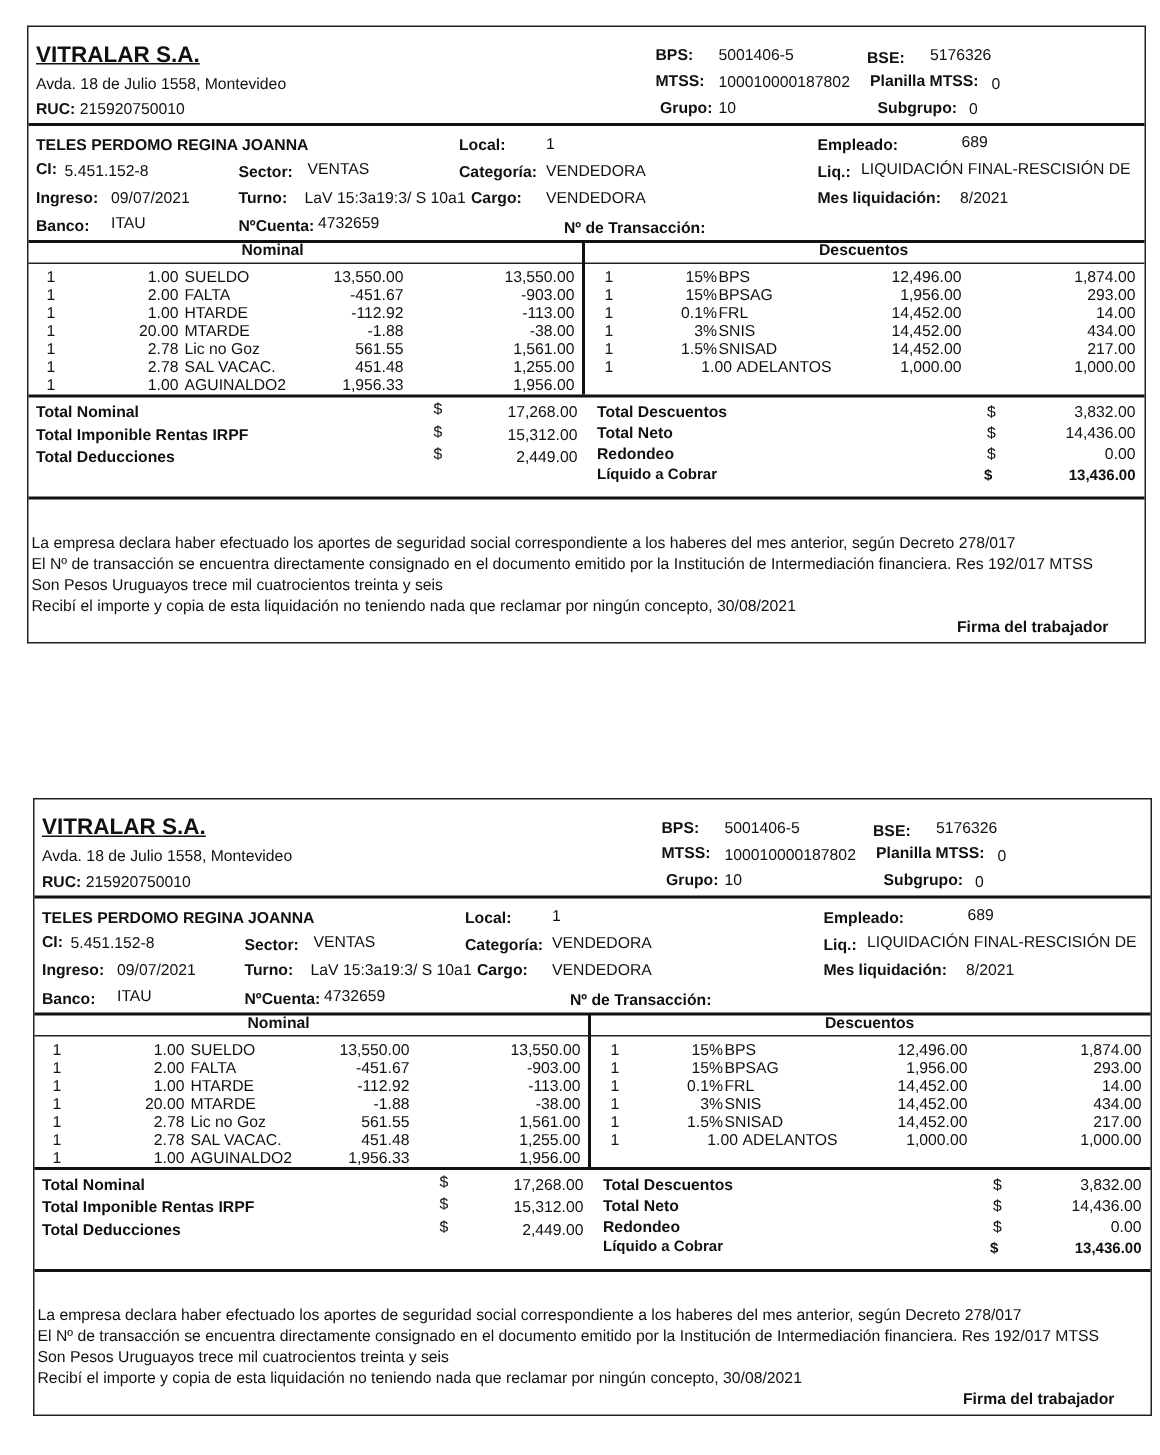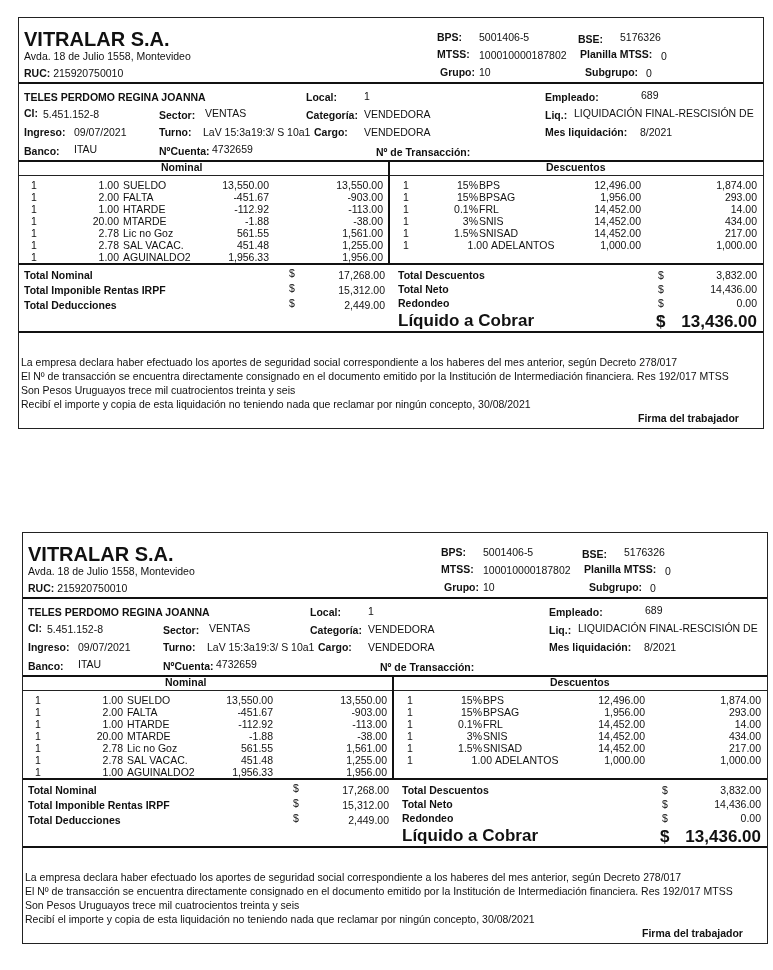--- a/index.html
+++ b/index.html
@@ -4,26 +4,26 @@
 <style>
   html, body { margin: 0; padding: 0; background: #ffffff; }
   body { width: 773px; height: 970px; position: relative; overflow: hidden;
          font-family: "Liberation Sans", sans-serif; color: #111; }
   .slip { position: absolute; border: 1px solid #222; background: #fff; box-sizing: border-box; }
   .slip .abs { position: absolute; white-space: nowrap; }
   .b { font-weight: bold; }
   .hr { position: absolute; left: 0; right: 0; height: 0; border-top: 2px solid #111; }
   .hr-thin { position: absolute; left: 0; right: 0; height: 0; border-top: 1px solid #222; }
   .vr { position: absolute; width: 0; border-left: 2px solid #111; }
-  .company { font-size: 20px; font-weight: bold; }
+  .company { font-size: 15px; font-weight: bold; text-decoration: underline; }
   .s10 { font-size: 10.5px; }
   .row { position: absolute; left: 0; right: 0; height: 12px; font-size: 10.5px; line-height: 12px; }
   .row span { position: absolute; white-space: nowrap; }
   .r { text-align: right; }
-  .big { font-size: 17px; font-weight: bold; }
+  .big { font-size: 10px; font-weight: bold; }
   .legal { font-size: 10.5px; line-height: 14px; }
 </style>
 </head>
 <body>
 
 <div class="slip" style="left:18px; top:17px; width:746px; height:412px;">
 
   <div class="abs company" style="left:5px; top:10px;">VITRALAR S.A.</div>
   <div class="abs s10" style="left:5px; top:32px;">Avda. 18 de Julio 1558, Montevideo</div>
   <div class="abs s10" style="left:5px; top:49px;">

